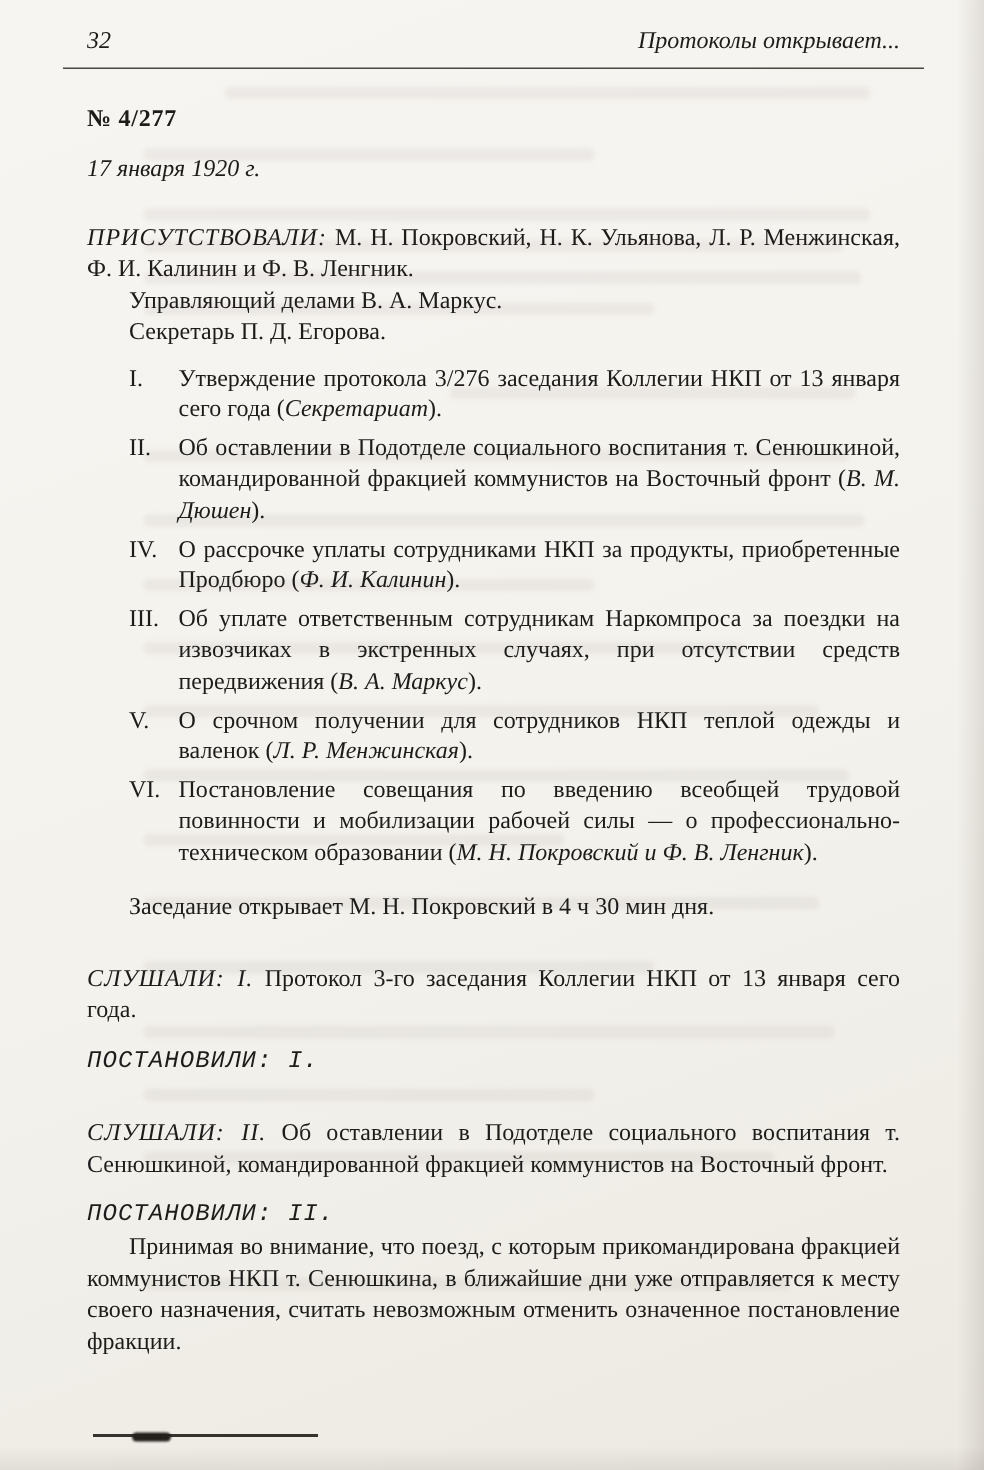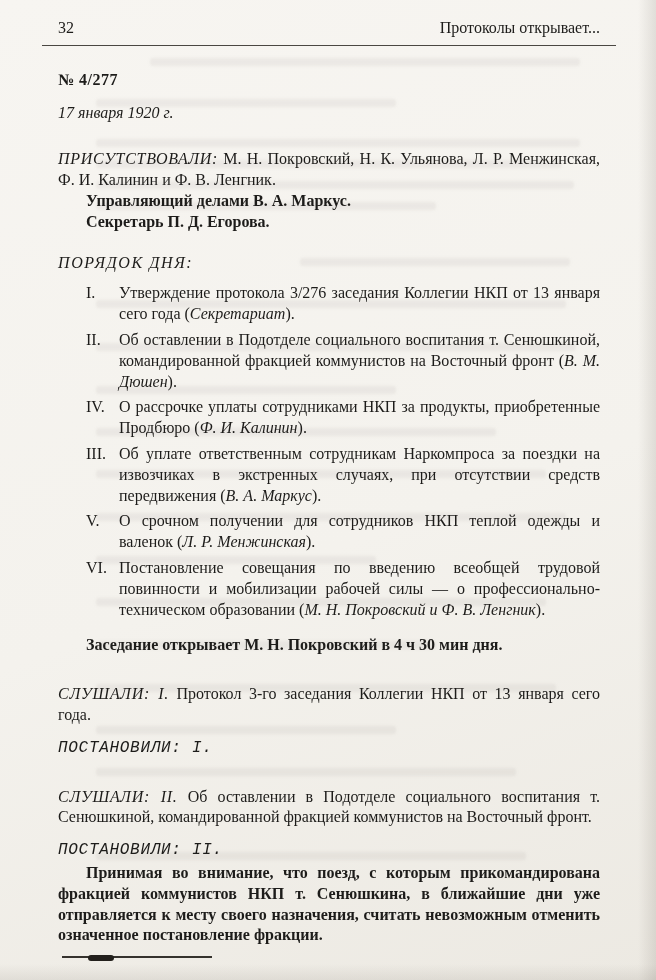--- a/index.html
+++ b/index.html
@@ -8,28 +8,28 @@
     width:656px; height:980px; position:relative; overflow:hidden;
     background: linear-gradient(160deg, #f7f5f1 0%, #f4f2ed 55%, #ece9e2 100%);
     font-family:"Liberation Serif","DejaVu Serif",serif;
     color:#1d1c1a; font-size:16px; line-height:1.3;
   }
   .edge-right { position:absolute; top:0; right:0; width:18px; height:100%;
     background:linear-gradient(to right, rgba(70,60,50,0), rgba(70,60,50,0.12)); pointer-events:none; z-index:3; }
   .edge-bottom { position:absolute; left:0; bottom:0; width:100%; height:16px;
     background:linear-gradient(to bottom, rgba(70,60,50,0), rgba(70,60,50,0.09)); pointer-events:none; z-index:3; }
   .content { position:relative; padding:18px 56px 0 58px; z-index:2; }
-  .running-header { display:flex; justify-content:space-between; padding-bottom:6px; }
+  .running-header { display:flex; justify-content:space-between; font-style:italic; padding-bottom:6px; }
   .header-rule { border:none; border-top:1.5px solid #4a4742; margin:0 -16px; }
   .doc-number { margin-top:24px; font-weight:bold; letter-spacing:0.5px; }
   .doc-date { margin-top:12px; font-style:italic; }
   p { text-align:justify; hyphens:auto; }
   .attendees { margin-top:26px; }
   .caps-italic { font-style:italic; letter-spacing:0.7px; }
-  .indent { text-indent:28px;font-weight:bold; }
+  .indent { text-indent:28px; }
   .agenda-heading { margin-top:20px; letter-spacing:1.6px; }
   .agenda { margin-top:10px; }
   .agenda-item { display:flex; margin-top:5px; }
   .agenda-num { flex:0 0 33px; margin-left:28px; }
   .agenda-text { flex:1; text-align:justify; hyphens:auto; }
   .opening { margin-top:15px; }
   .hearing { margin-top:28px; }
   .resolved-label { margin-top:12px;font-family:Liberation Mono, monospace; }
   .resolved-para { margin-top:2px; }
   em { font-style:italic; }
@@ -74,21 +74,20 @@
     </div>
     <hr class="header-rule">
 
     <div class="doc-number">№ 4/277</div>
     <div class="doc-date">17 января 1920 г.</div>
 
     <p class="attendees"><span class="caps-italic">ПРИСУТСТВОВАЛИ:</span> <span>М. Н. Покровский, Н. К. Ульянова, Л. Р. Менжинская, Ф. И. Калинин и Ф. В. Ленгник.</span></p>
     <p class="indent">Управляющий делами В. А. Маркус.</p>
     <p class="indent">Секретарь П. Д. Егорова.</p>
 
-    <p class="caps-italic agenda-heading">ПОРЯДОК ДНЯ:</p>
 
     <div class="agenda">
       <div class="agenda-item">
         <span class="agenda-num">I.</span>
         <span class="agenda-text"><span>Утверждение протокола 3/276 заседания Коллегии НКП от 13 января сего года (</span><em>Секретариат</em><span>).</span></span>
       </div>
       <div class="agenda-item">
         <span class="agenda-num">II.</span>
         <span class="agenda-text"><span>Об оставлении в Подотделе социального воспитания т. Сенюшкиной, командированной фракцией коммунистов на Восточный фронт (</span><em>В. М. Дюшен</em><span>).</span></span>
       </div>

